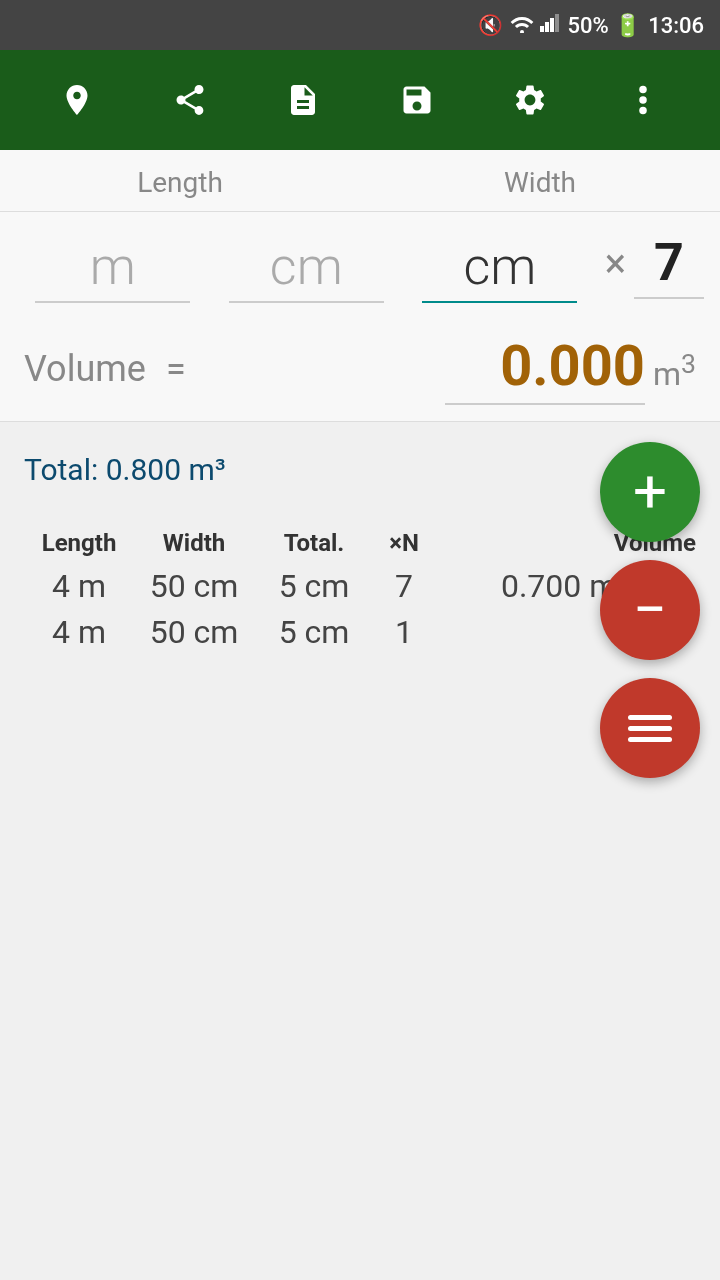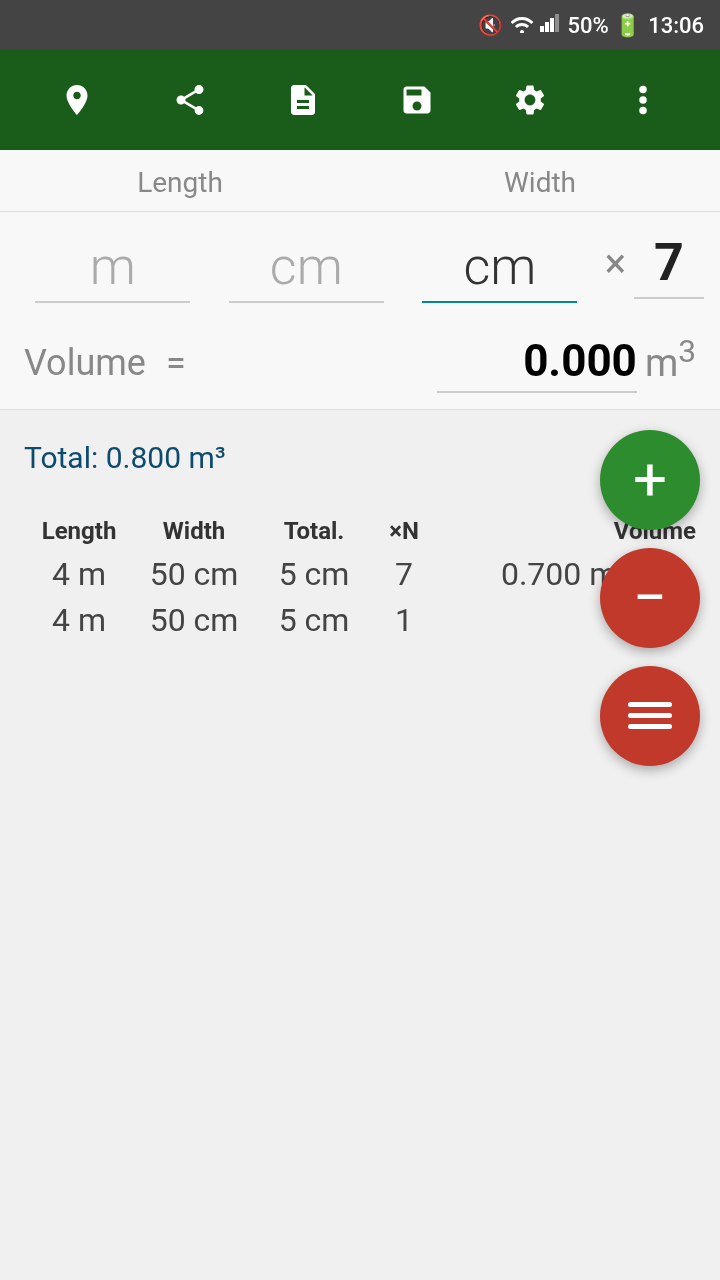--- a/index.html
+++ b/index.html
@@ -138,30 +138,30 @@
       color: #888;
       margin: 0 20px;
     }
     .volume-value-container {
       flex: 1;
       display: flex;
       align-items: baseline;
       justify-content: flex-end;
     }
     .volume-number {
-      font-size: 44px;
+      font-size: 56px;
       font-weight: bold;
-      color: #000000;
+      color: #a16207;
       border-bottom: 2px solid #ccc;
       padding-bottom: 4px;
       min-width: 200px;
       text-align: right;
     }
     .volume-unit {
-      font-size: 38px;
+      font-size: 32px;
       color: #888;
       margin-left: 8px;
     }
 
     
     .main-content {
       background: #f0f0f0;
       padding: 20px 24px;
       position: relative;
       min-height: 860px;

